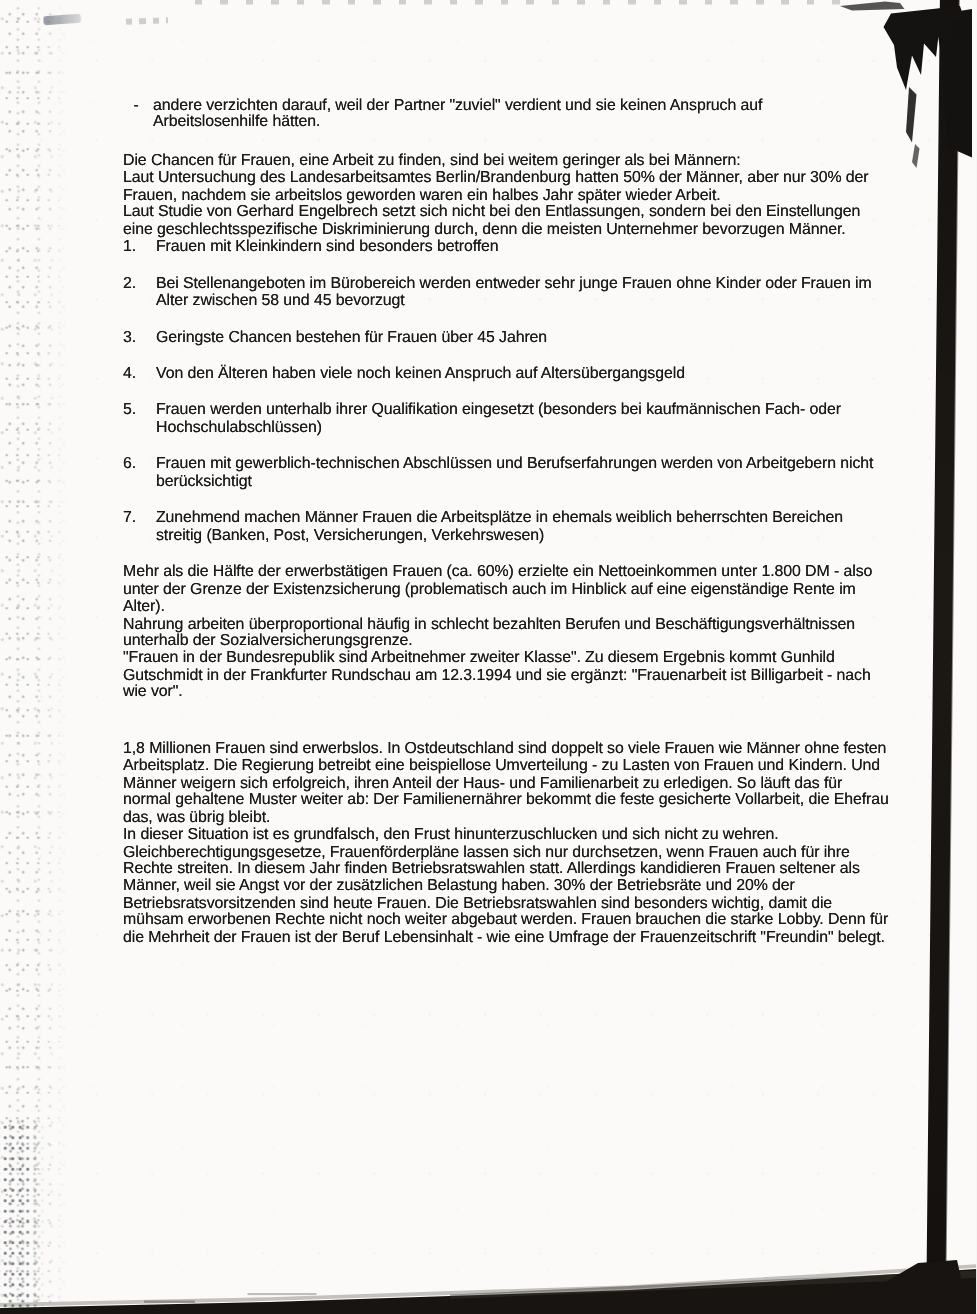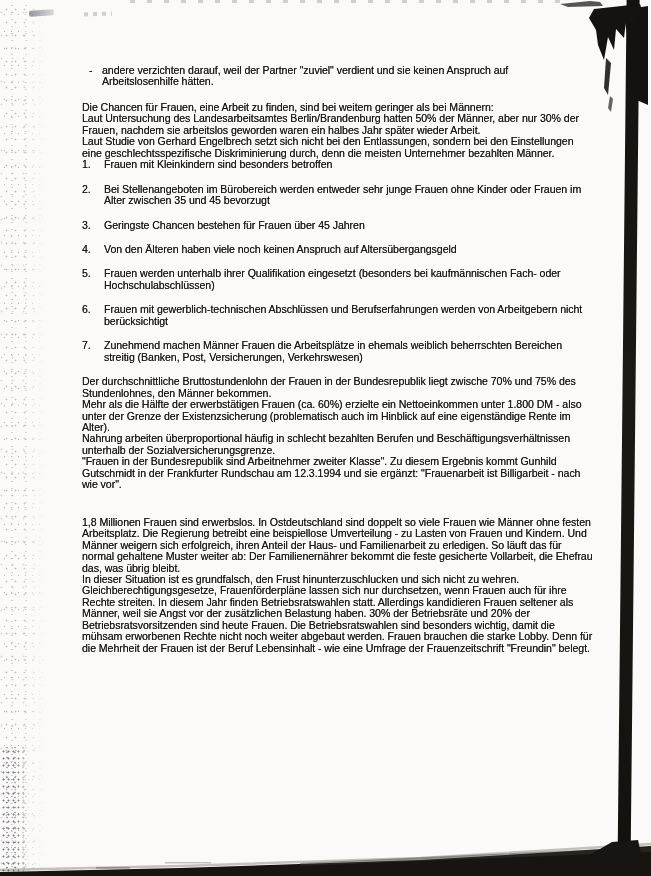--- a/index.html
+++ b/index.html
@@ -118,33 +118,33 @@
 
     <div class="bullet-row">
       <span class="bullet-marker">-</span>
       <p class="pre">andere verzichten darauf, weil der Partner "zuviel" verdient und sie keinen Anspruch auf
 Arbeitslosenhilfe hätten.</p>
     </div>
 
     <p class="pre mb">Die Chancen für Frauen, eine Arbeit zu finden, sind bei weitem geringer als bei Männern:
 Laut Untersuchung des Landesarbeitsamtes Berlin/Brandenburg hatten 50% der Männer, aber nur 30% der Frauen, nachdem sie arbeitslos geworden waren ein halbes Jahr später wieder Arbeit.</p>
 
-    <p class="mb">Laut Studie von Gerhard Engelbrech setzt sich nicht bei den Entlassungen, sondern bei den Einstellungen eine geschlechtsspezifische Diskriminierung durch, denn die meisten Unternehmer bezahlten Männer.</p>
+    <p class="mb">Laut Studie von Gerhard Engelbrech setzt sich nicht bei den Entlassungen, sondern bei den Einstellungen eine geschlechtsspezifische Diskriminierung durch, denn die meisten Unternehmer bevorzugen Männer.</p>
 
     <div class="li">
       <span class="num">1.</span>
       <div class="li-body">
         <p>Frauen mit Kleinkindern sind besonders betroffen</p>
       </div>
     </div>
 
     <div class="li">
       <span class="num">2.</span>
       <div class="li-body">
-          <p>Bei Stellenangeboten im Bürobereich werden entweder sehr junge Frauen ohne Kinder oder Frauen im Alter zwischen 35 und 45 bevorzugt</p>
+          <p>Bei Stellenangeboten im Bürobereich werden entweder sehr junge Frauen ohne Kinder oder Frauen im Alter zwischen 58 und 45 bevorzugt</p>
         </div>
     </div>
 
     <div class="li">
       <span class="num">3.</span>
       <div class="li-body">
           <p>Geringste Chancen bestehen für Frauen über 45 Jahren</p>
         </div>
     </div>
 
@@ -170,21 +170,20 @@
     </div>
 
     <div class="li">
       <span class="num">7.</span>
       <div class="li-body">
           <p>Zunehmend machen Männer Frauen die Arbeitsplätze in ehemals weiblich beherrschten Bereichen streitig (Banken, Post, Versicherungen, Verkehrswesen)</p>
         </div>
     </div>
 
     <div class="wage">
-      <p>Der durchschnittliche Bruttostundenlohn der Frauen in der Bundesrepublik liegt zwische 70% und 75% des Stundenlohnes, den Männer bekommen.</p>
       <p>Mehr als die Hälfte der erwerbstätigen Frauen (ca. 60%) erzielte ein Nettoeinkommen unter 1.800 DM - also unter der Grenze der Existenzsicherung (problematisch auch im Hinblick auf eine eigenständige Rente im Alter).</p>
       <p>Nahrung arbeiten überproportional häufig in schlecht bezahlten Berufen und Beschäftigungsverhältnissen unterhalb der Sozialversicherungsgrenze.</p>
       <p>"Frauen in der Bundesrepublik sind Arbeitnehmer zweiter Klasse". Zu diesem Ergebnis kommt Gunhild Gutschmidt in der Frankfurter Rundschau am 12.3.1994 und sie ergänzt: "Frauenarbeit ist Billigarbeit - nach wie vor".</p>
     </div>
 
     <p class="para-unemp">1,8 Millionen Frauen sind erwerbslos. In Ostdeutschland sind doppelt so viele Frauen wie Männer ohne festen Arbeitsplatz. Die Regierung betreibt eine beispiellose Umverteilung - zu Lasten von Frauen und Kindern. Und Männer weigern sich erfolgreich, ihren Anteil der Haus- und Familienarbeit zu erledigen. So läuft das für normal gehaltene Muster weiter ab: Der Familienernährer bekommt die feste gesicherte Vollarbeit, die Ehefrau das, was übrig bleibt.</p>
 
     <p>In dieser Situation ist es grundfalsch, den Frust hinunterzuschlucken und sich nicht zu wehren. Gleichberechtigungsgesetze, Frauenförderpläne lassen sich nur durchsetzen, wenn Frauen auch für ihre Rechte streiten. In diesem Jahr finden Betriebsratswahlen statt. Allerdings kandidieren Frauen seltener als Männer, weil sie Angst vor der zusätzlichen Belastung haben. 30% der Betriebsräte und 20% der Betriebsratsvorsitzenden sind heute Frauen. Die Betriebsratswahlen sind besonders wichtig, damit die mühsam erworbenen Rechte nicht noch weiter abgebaut werden. Frauen brauchen die starke Lobby. Denn für die Mehrheit der Frauen ist der Beruf Lebensinhalt - wie eine Umfrage der Frauenzeitschrift "Freundin" belegt.</p>
 
   </main>

